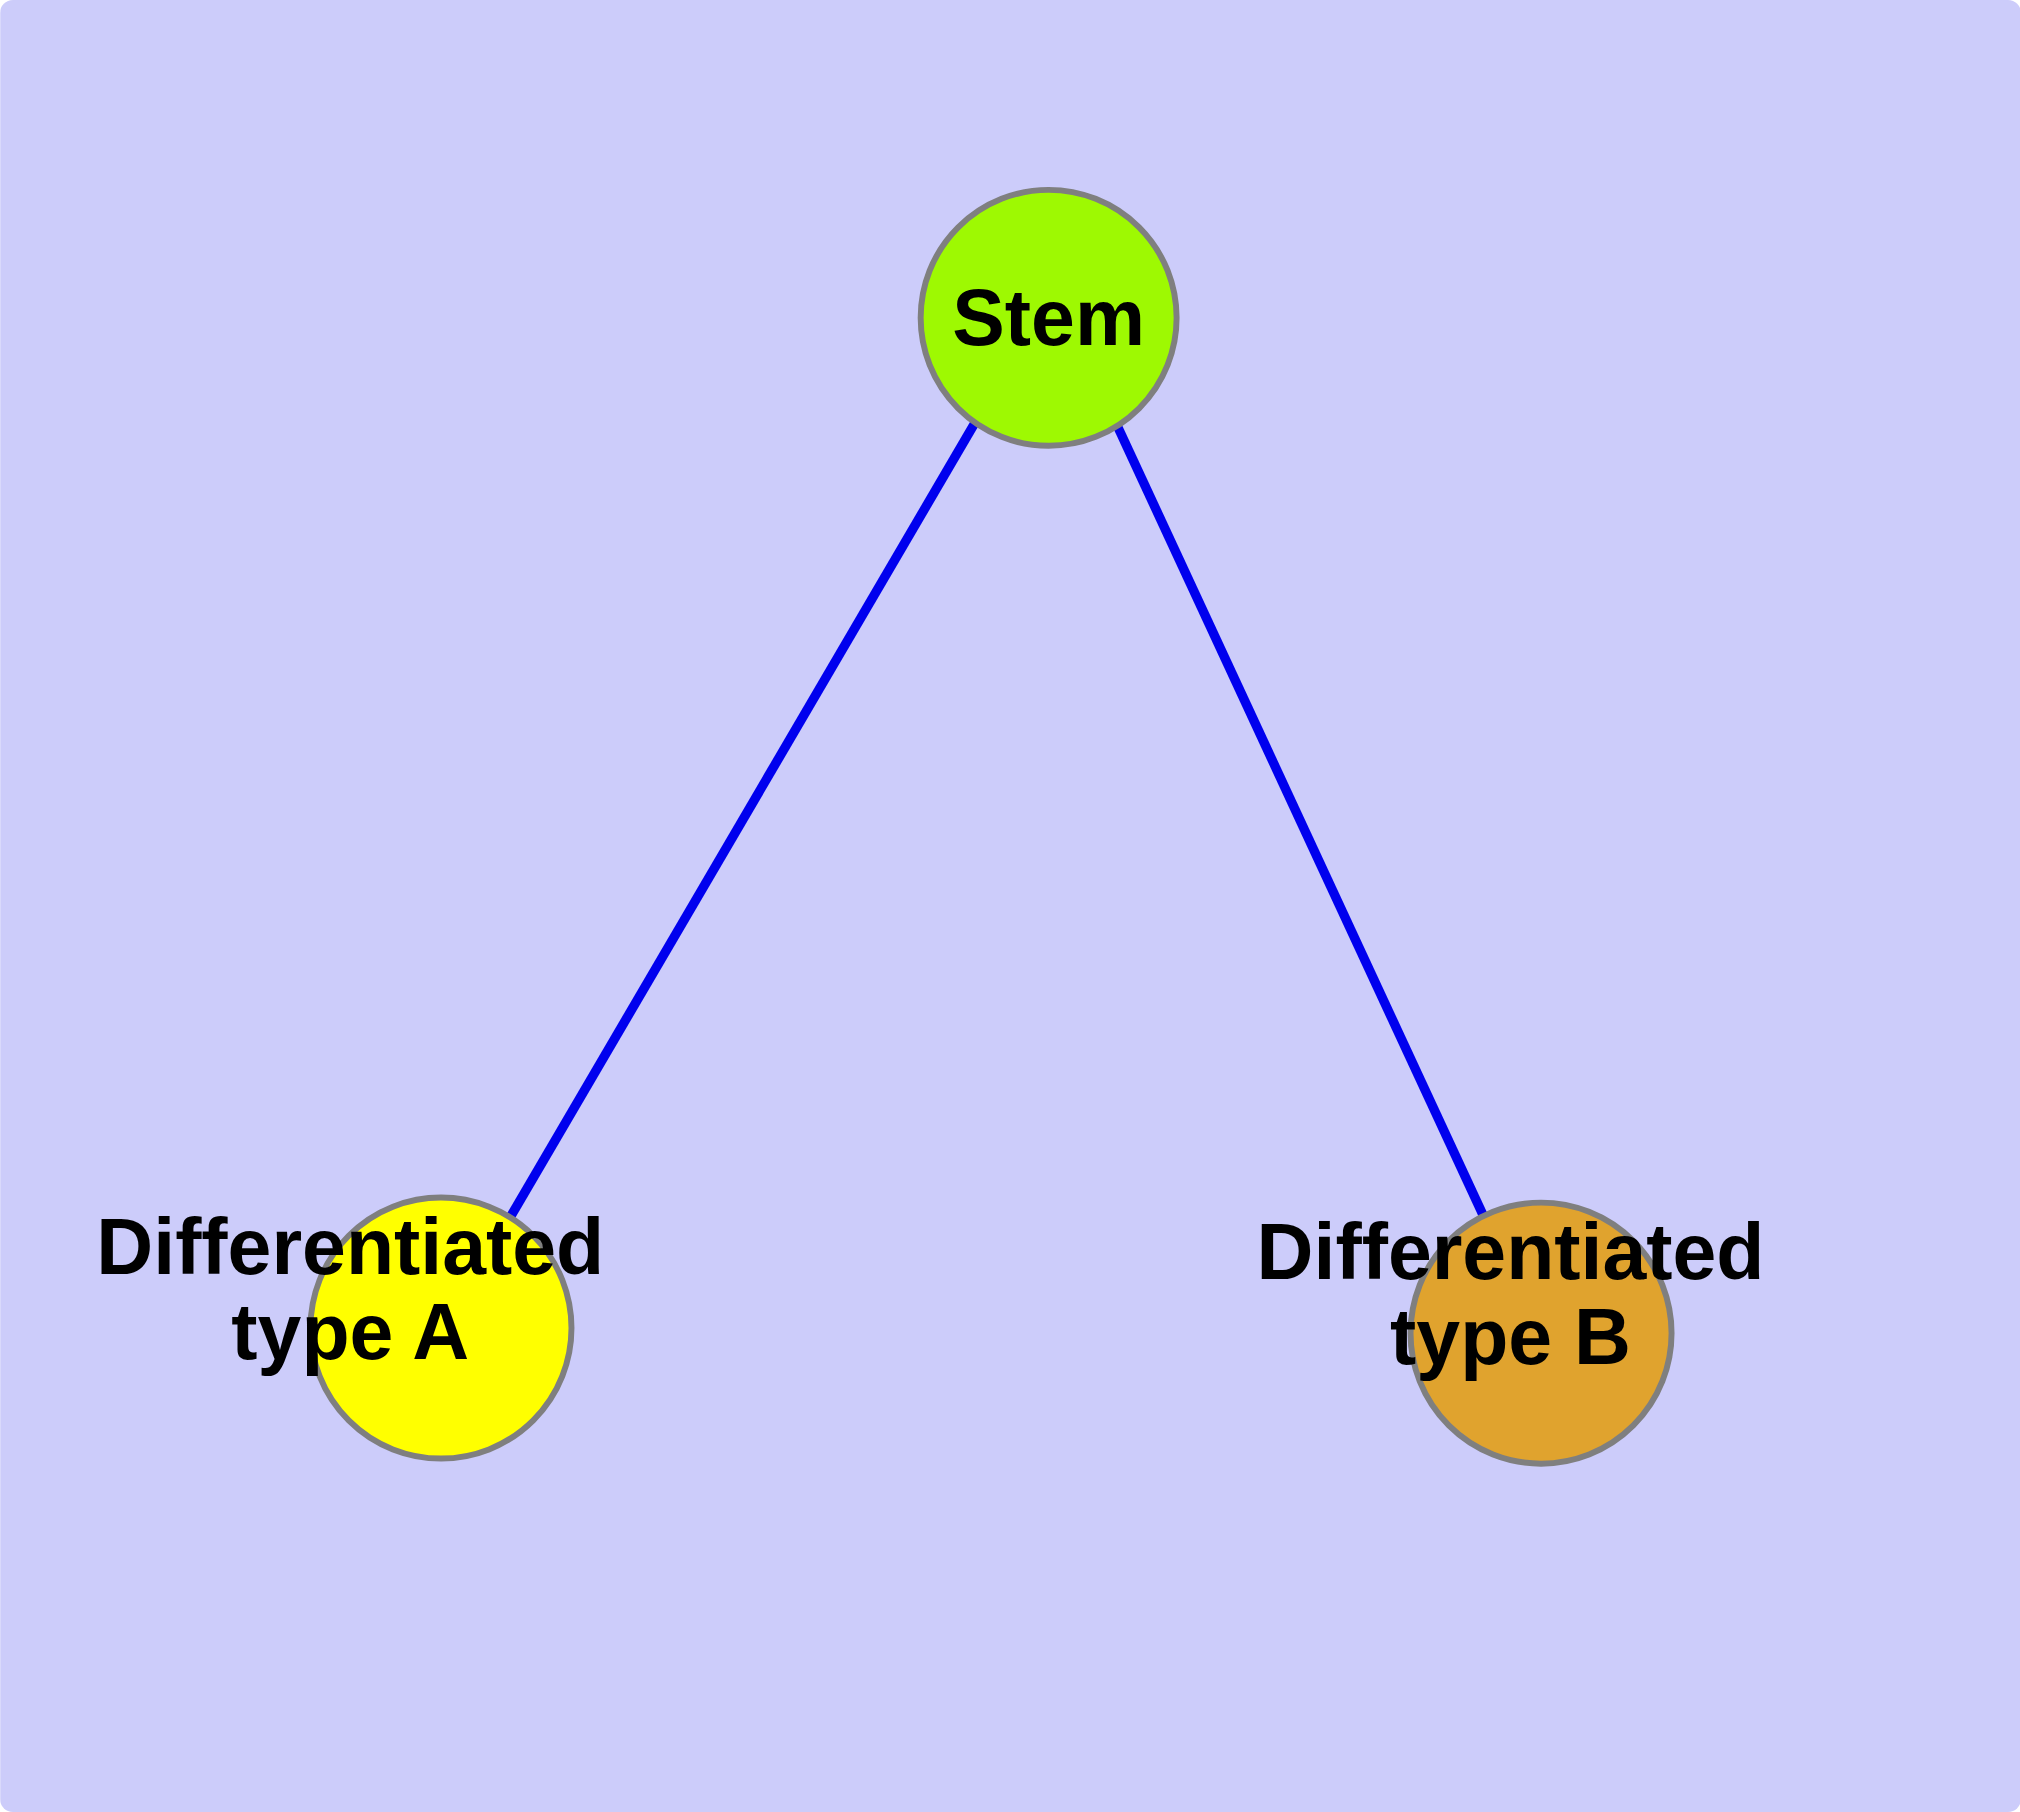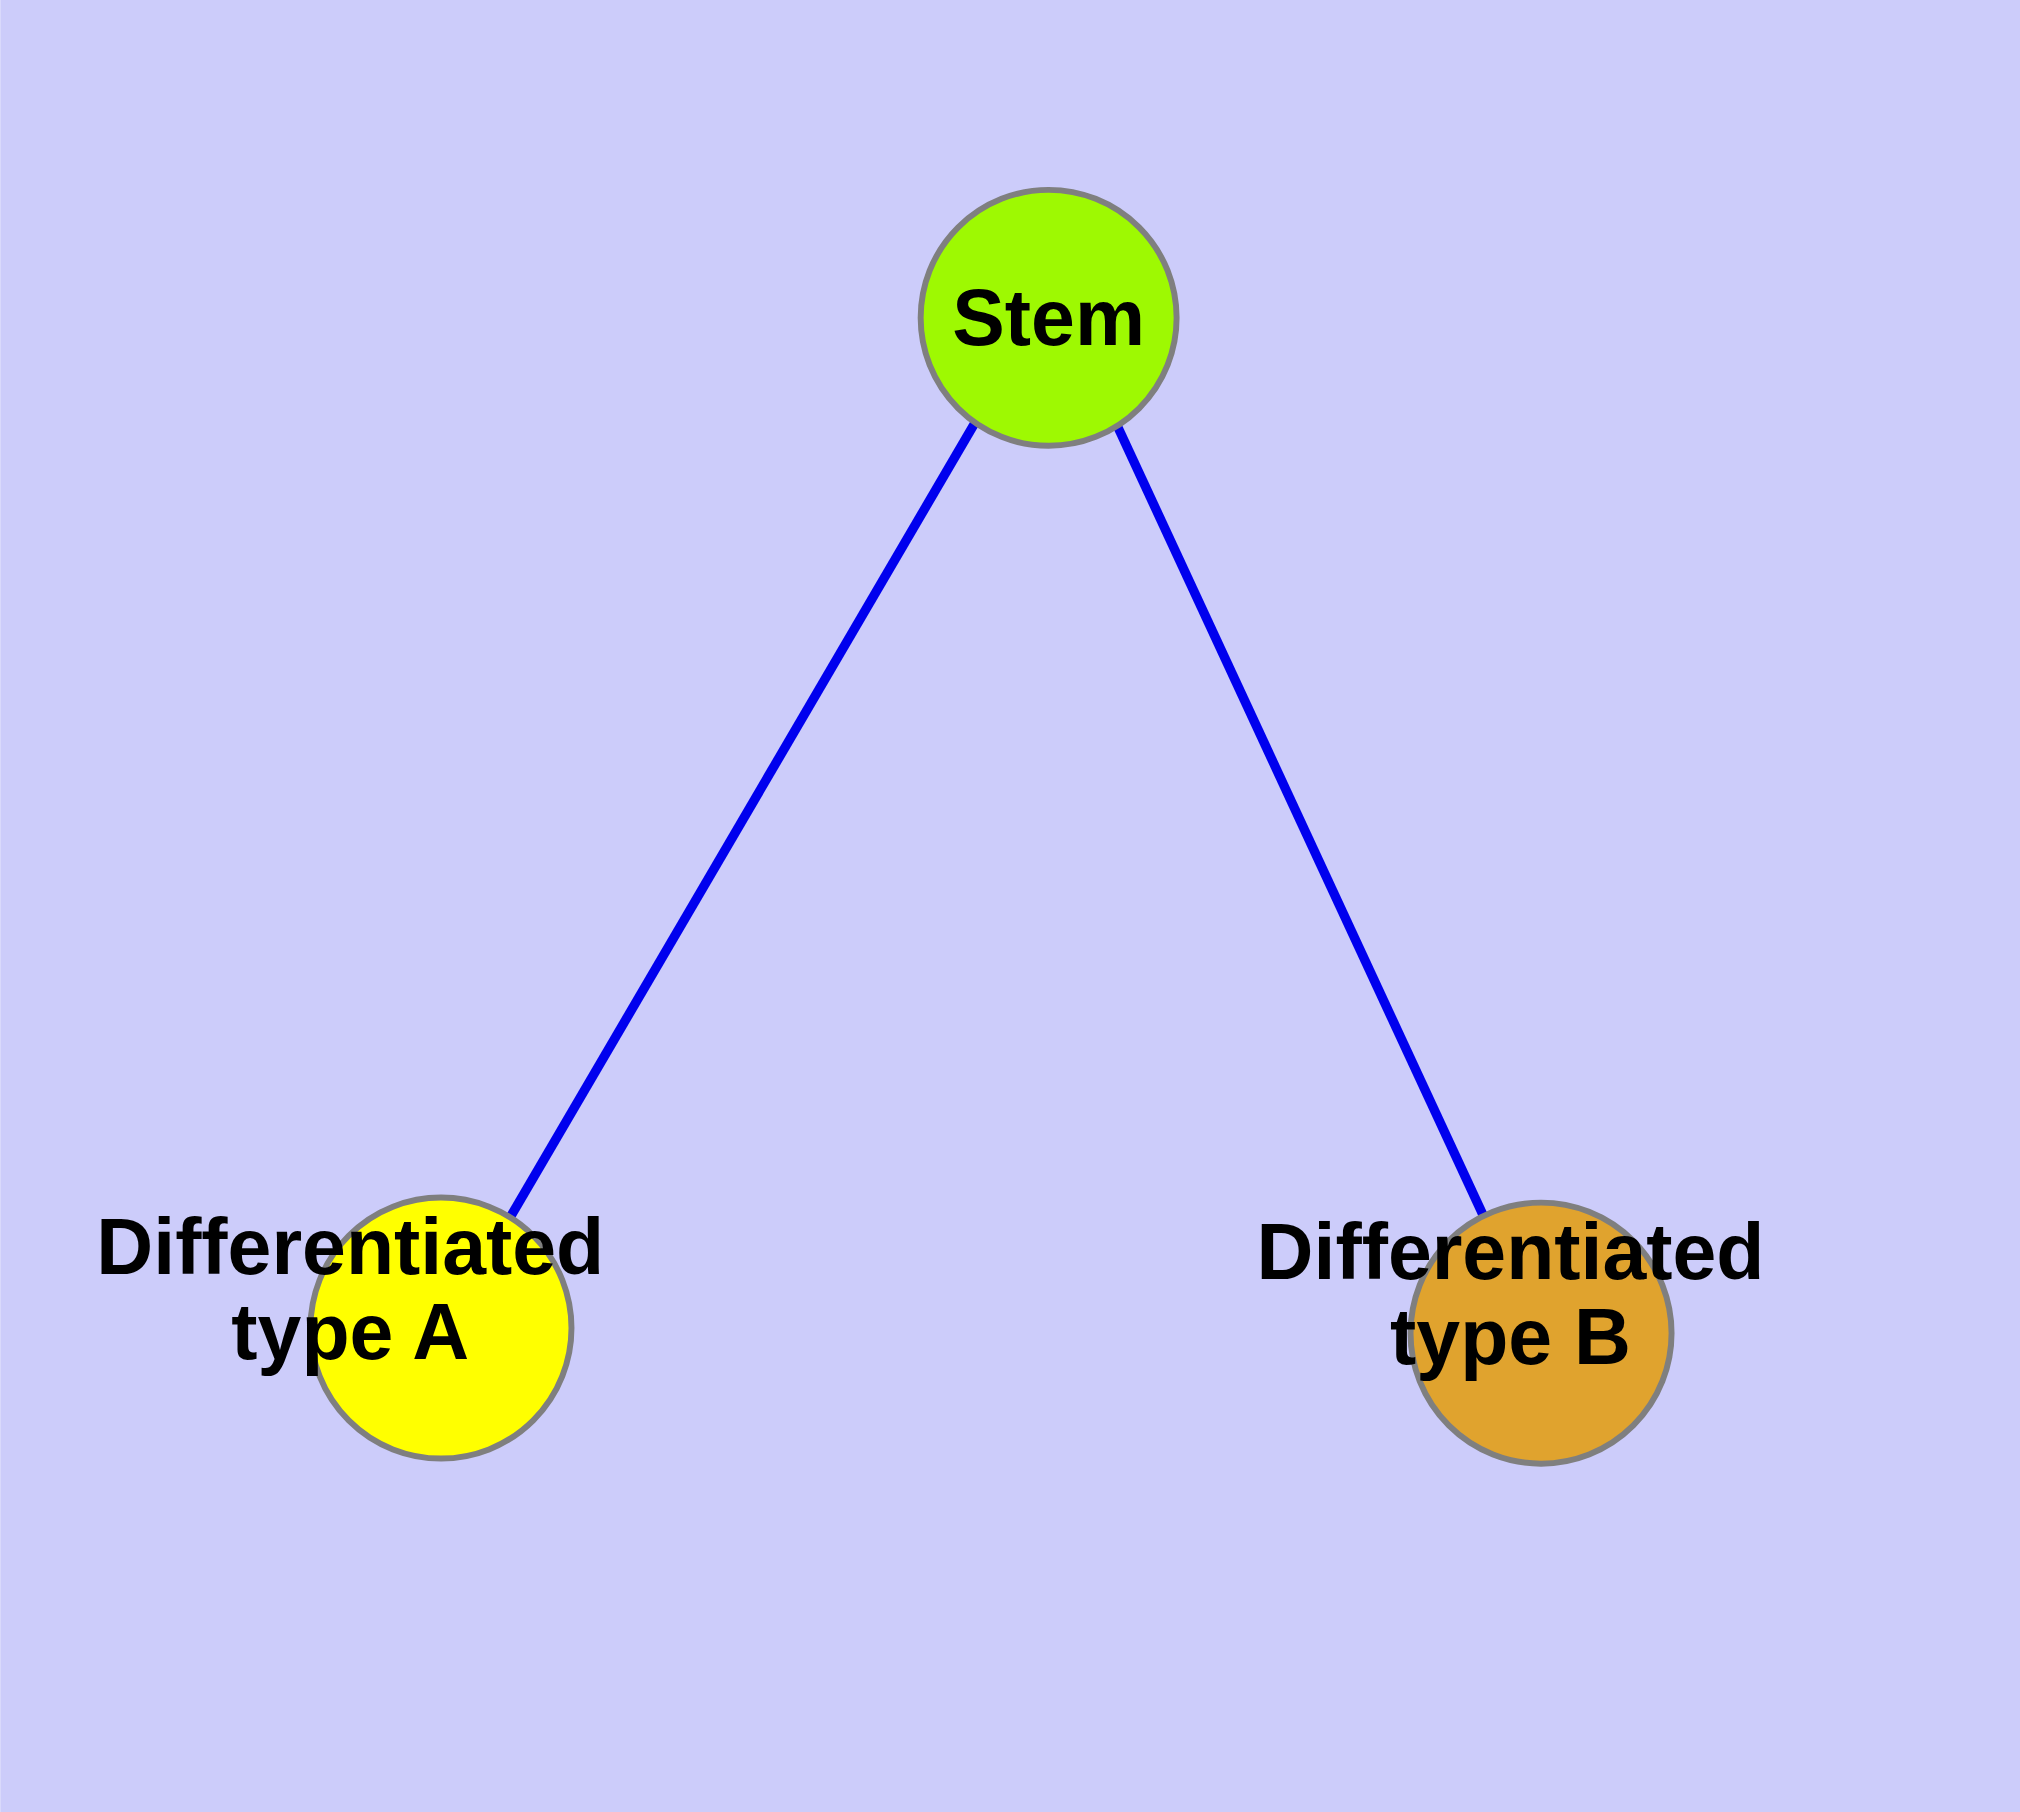--- a/index.html
+++ b/index.html
@@ -27,21 +27,21 @@
     font-family: "Liberation Sans", sans-serif;
     font-weight: bold;
     fill: #000000;
     text-anchor: middle;
     paint-order: normal;
   }
 </style>
 </head>
 <body>
 
-<div id="canvas" style="width: 2021px; height: 1812px;">
+<div id="canvas" style="width: 2021px; height: 1812px; border-radius: 13px;">
   <svg id="graph-svg" viewBox="0 0 2384 2138" xmlns="http://www.w3.org/2000/svg">
 
     <rect id="bg-rect" x="0" y="0" width="2384" height="2138" fill="#CCCCFA"></rect>
 
     <g id="edges-layer">
         <line x1="1150" y1="499" x2="603" y2="1434" stroke="#0000EE" stroke-width="11" stroke-linecap="butt"></line>
         <line x1="1315" y1="496" x2="1752" y2="1439" stroke="#0000EE" stroke-width="11" stroke-linecap="butt"></line>
       </g>
     <g id="nodes-layer">
         <circle cx="1237" cy="375" r="151" fill="#9EF902" stroke="#7F7F7F" stroke-width="7"></circle>

